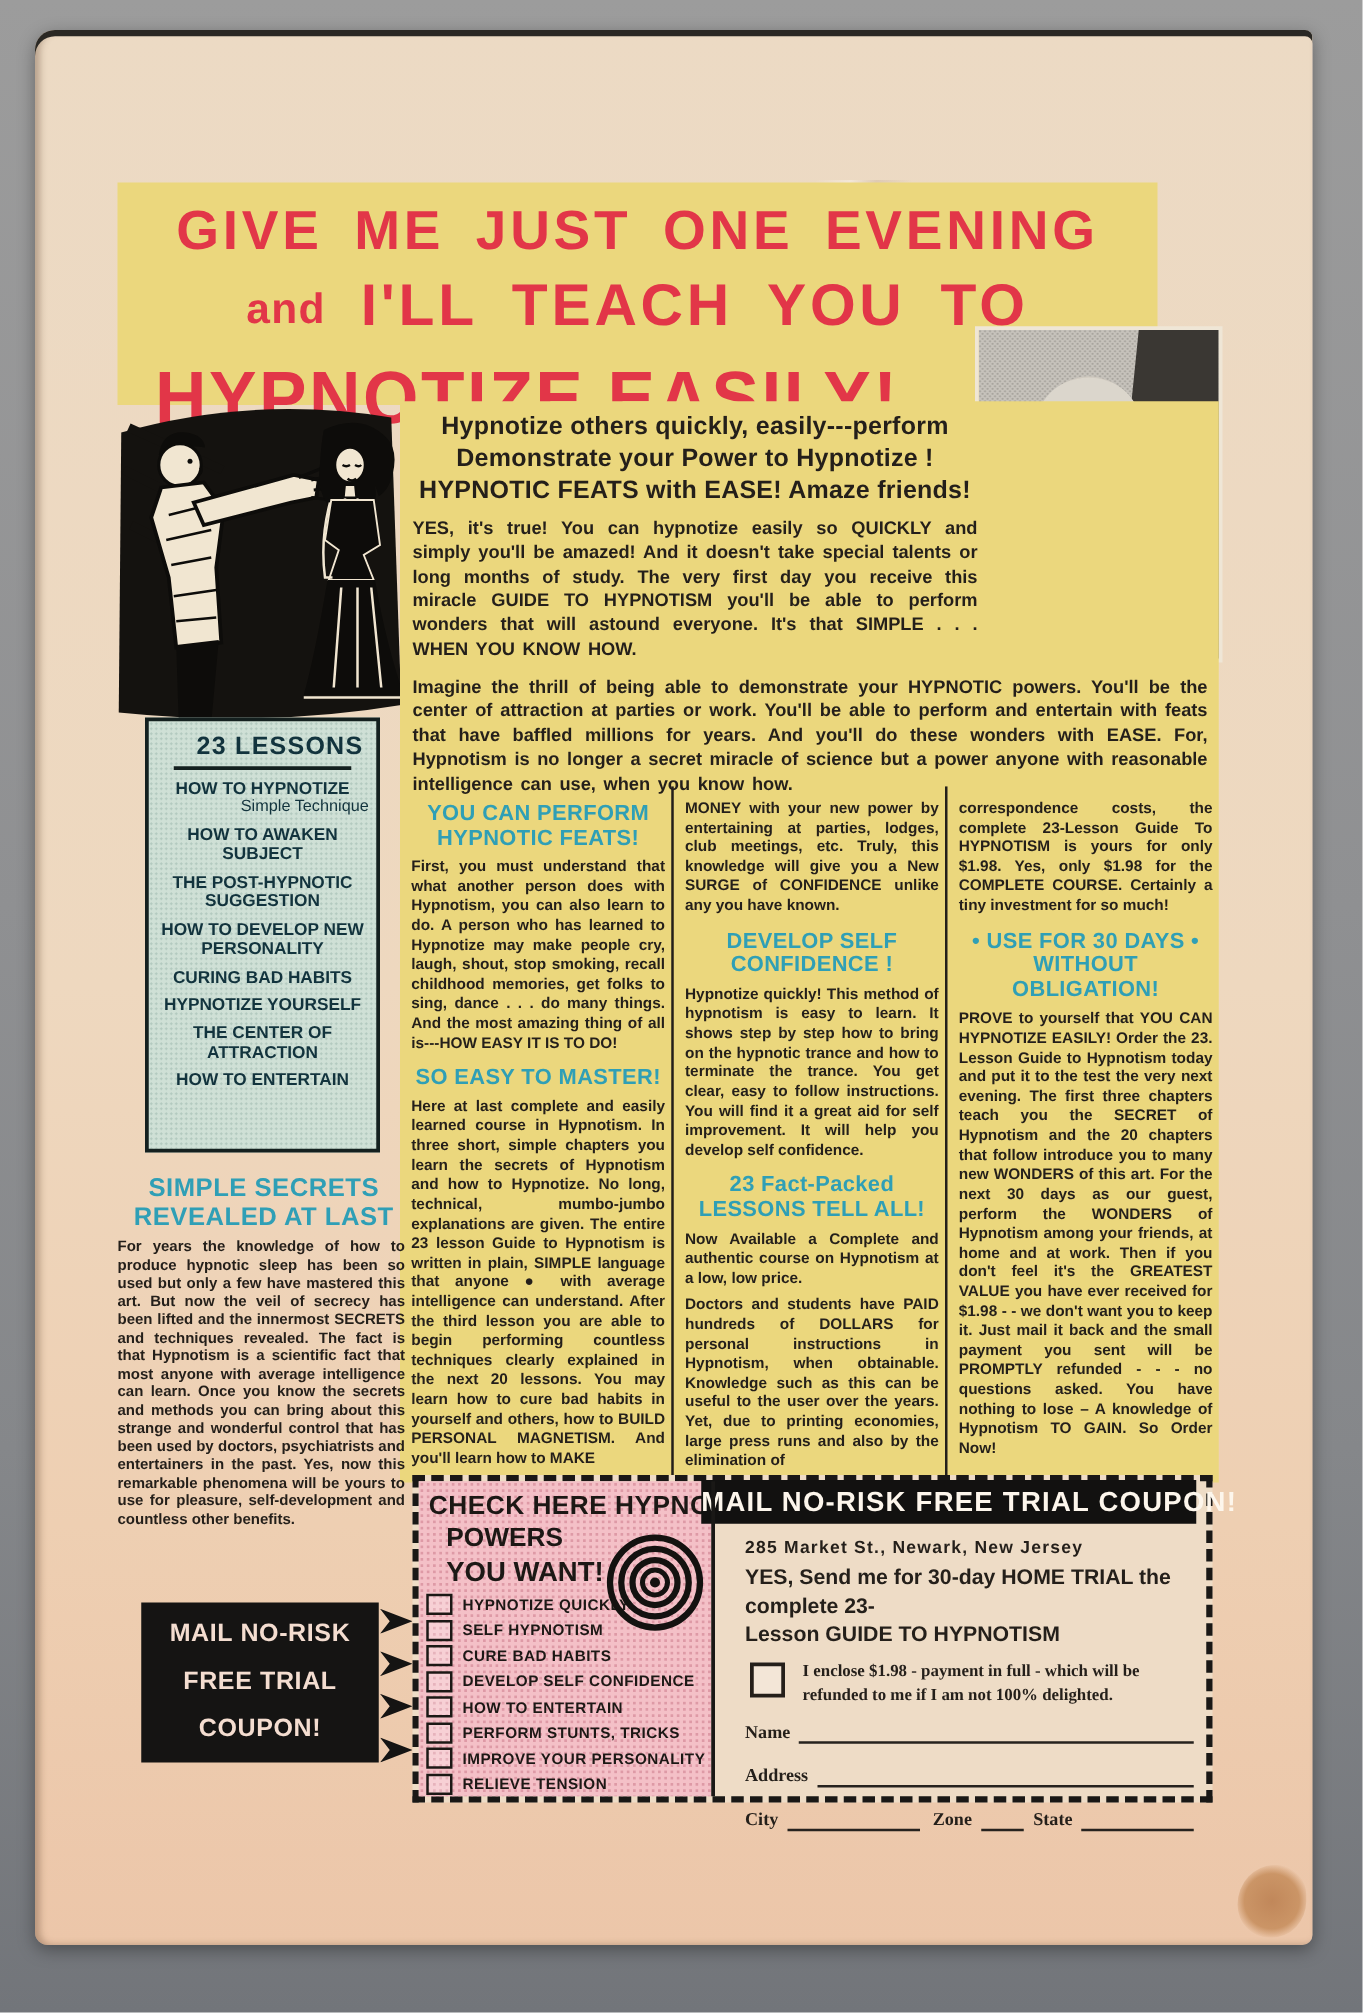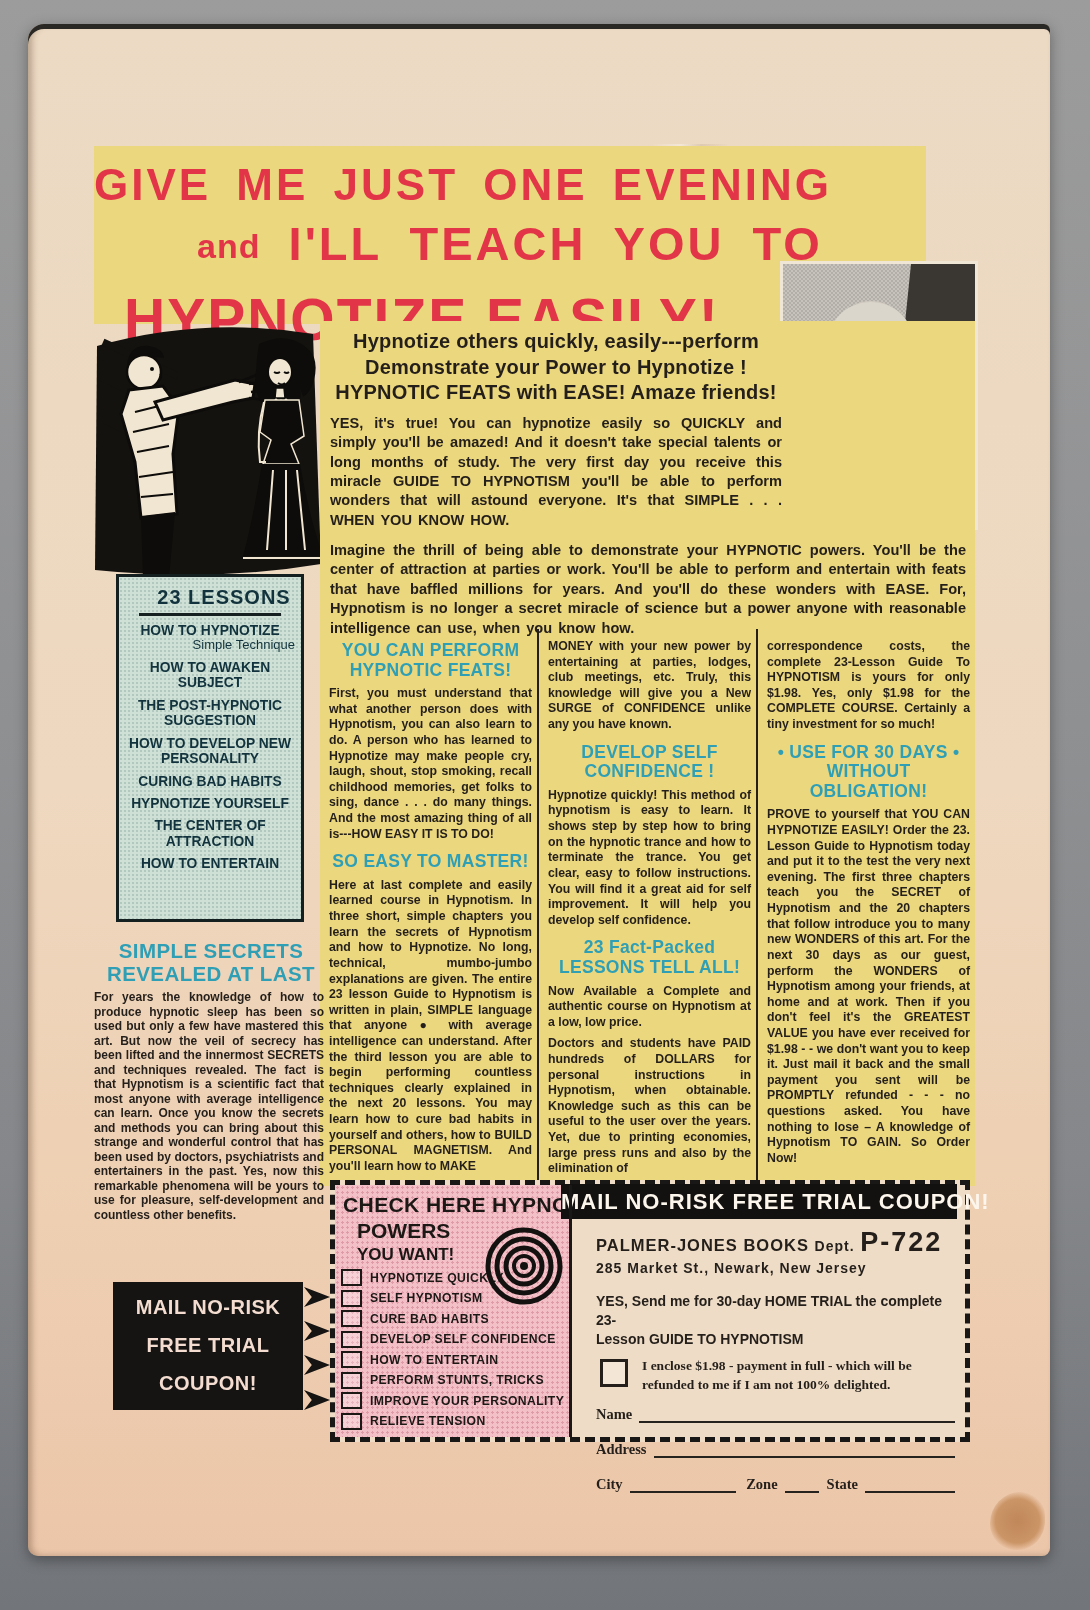--- a/index.html
+++ b/index.html
@@ -14,21 +14,21 @@
     border-radius:16px 6px 8px 10px;
     box-shadow:inset 0 5px 0 #2a2824, inset 4px 0 6px rgba(90,60,40,.35), 0 4px 14px rgba(0,0,0,.35);
   }
   .stain{position:absolute;left:962px;top:1468px;width:55px;height:58px;border-radius:60% 45% 55% 50%;
     background:radial-gradient(circle at 50% 50%, #a9652f 0%, #b97a42 55%, rgba(185,122,66,0) 75%);opacity:.65;}
   .crease{position:absolute;left:300px;top:120px;width:640px;height:140px;
     background:linear-gradient(115deg,rgba(255,255,255,0) 46%,rgba(255,255,255,.35) 50%,rgba(120,90,60,.12) 53%,rgba(255,255,255,0) 57%);pointer-events:none;}
 
   
   .hl-panel{position:absolute;left:66px;top:122px;width:832px;height:178px;background:#ebd77d;}
-  .hl1{margin-top:14px;text-align:left;color:#e23648;font-weight:800;font-size:44px;letter-spacing:3px;word-spacing:10px;white-space:nowrap;}
+  .hl1{margin-top:14px;text-align:center;color:#e23648;font-weight:800;font-size:44px;letter-spacing:3px;word-spacing:10px;white-space:nowrap;}
   .hl2{margin-top:6px;text-align:center;color:#e23648;font-weight:800;font-size:47px;letter-spacing:3px;word-spacing:12px;white-space:nowrap;}
   .hl-and{font-size:34px;text-transform:lowercase;vertical-align:2px;letter-spacing:1px;}
   .hl3{position:absolute;left:30px;top:140px;color:#e23648;font-weight:800;font-size:57px;letter-spacing:2px;white-space:nowrap;transform:scaleY(1.04);}
 
   
   .photo{position:absolute;left:755px;top:240px;width:192px;height:263px;background:#c7c3bc;outline:3px solid #efe6d6;}
   
   .illo{position:absolute;left:55px;top:288px;width:243px;height:272px;}
 
   
@@ -63,33 +63,33 @@
     clip-path:polygon(0 0,100% 50%,0 100%,30% 50%);}
 
   
   .coupon{position:absolute;left:302px;top:1156px;width:640px;height:262px;box-sizing:border-box;
     border:5px dashed #1a1816;background:#eedcc6;}
   .pinkbox{position:absolute;left:0;top:0;bottom:0;width:234px;background:#f4c0c7;
     background-image:radial-gradient(#de9aa6 1.2px,transparent 1.2px);background-size:5px 5px;
     color:#1c1815;overflow:hidden;}
   .pk-t1{font-weight:800;font-size:21px;margin:8px 0 0 8px;letter-spacing:.4px;white-space:nowrap;}
   .pk-t2{font-weight:800;font-size:21px;margin:2px 0 0 22px;}
-  .pk-t3{font-weight:800;font-size:17px;margin:2px 0 4px 22px;}
+  .pk-t3{font-weight:800;font-size:22px;margin:2px 0 4px 22px;}
   .spiral{position:absolute;right:4px;top:40px;}
   .chk-row{display:flex;align-items:center;margin:3.5px 0 0 6px;}
   .chk{width:17px;height:13px;border:2px solid #1c1815;background:rgba(255,255,255,.25);flex:0 0 auto;}
   .chk-label{font-weight:700;font-size:12.2px;margin-left:8px;letter-spacing:.4px;white-space:nowrap;}
   .formbox{position:absolute;left:234px;right:0;top:0;bottom:0;border-left:3px solid #1a1816;padding:42px 10px 0 24px;box-sizing:border-box;color:#241f1a;}
   .coupon-bar{position:absolute;left:226px;right:8px;top:-1px;height:35px;background:#121110;color:#fdf6ec;
     text-align:center;font-weight:800;font-size:22px;line-height:35px;letter-spacing:1px;white-space:nowrap;}
   .company{font-weight:700;font-size:16.5px;letter-spacing:1px;}
   .dept{font-size:14px;font-weight:700;}
   .deptno{font-size:27px;font-weight:800;letter-spacing:2px;}
   .addr{font-weight:700;font-size:14px;letter-spacing:1px;margin-top:2px;}
-  .yes{font-weight:700;font-size:14px;margin-top:16px;line-height:1.35;}
+  .yes{font-weight:700;font-size:17px;margin-top:6px;line-height:1.35;}
   .enc-row{display:flex;margin-top:8px;}
   .enc-box{width:22px;height:22px;border:3px solid #241f1a;margin:2px 14px 0 4px;flex:0 0 auto;background:rgba(255,255,255,.3);}
   .enc-text{font-family:"Liberation Serif",serif;font-weight:700;font-size:13.5px;line-height:1.4;}
   .frow{display:flex;align-items:flex-end;font-family:"Liberation Serif",serif;font-weight:700;font-size:14.5px;}
   .fline{flex:1;border-bottom:2px solid #26221e;height:15px;margin-left:7px;}
   .fline.short{flex:0 0 34px;}
 </style>
 </head>
 <body>
 
@@ -277,25 +277,20 @@
       <div class="chk-row">
           <span class="chk"></span>
           <span class="chk-label">RELIEVE TENSION</span>
         </div>
 
     </div>
 
     <div class="coupon-bar">MAIL NO-RISK FREE TRIAL COUPON!</div>
 
     <div class="formbox">
-      <div class="company">
-        <span>PALMER-JONES BOOKS</span>
-        <span class="dept">Dept.</span>
-        <span class="deptno">P-722</span>
-      </div>
       <div class="addr">285 Market St., Newark, New Jersey</div>
       <div class="yes">
         <div>YES, Send me for 30-day HOME TRIAL the complete 23-</div>
         <div>Lesson GUIDE TO HYPNOTISM</div>
       </div>
       <div class="enc-row">
         <span class="enc-box"></span>
         <span class="enc-text">
           <div>I enclose $1.98 - payment in full - which will be</div>
           <div>refunded to me if I am not 100% delighted.</div>

